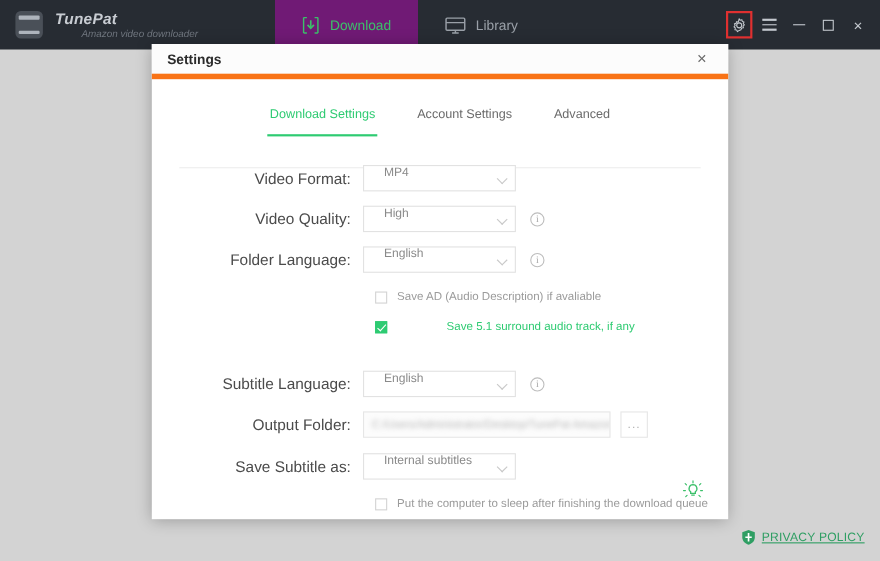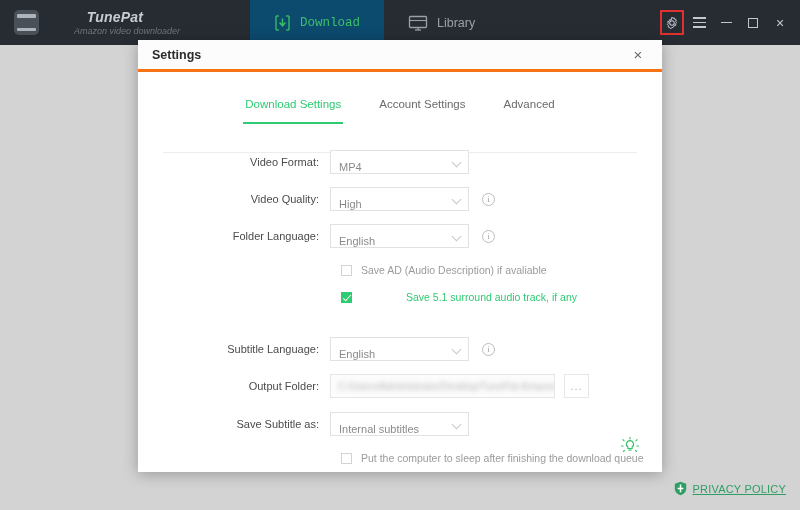--- a/index.html
+++ b/index.html
@@ -26,21 +26,20 @@
     background: #272c33;
     display: flex;
     align-items: center;
   }
 
   .brand {
     display: flex;
     align-items: center;
     padding-left: 14px;
     width: 250px;
-    text-align: center;
   }
   .brand-icon {
     width: 25px; height: 25px;
     border-radius: 5px;
     background: #4a5058;
     position: relative;
     flex: none;
   }
   .brand-icon::before {
     content: "";
@@ -79,21 +78,21 @@
   .nav-item {
     display: flex;
     align-items: center;
     gap: 9px;
     padding: 0 24px;
     height: 45px;
     font-size: 12.5px;
     color: #9aa0a8;
     cursor: pointer;
   }
-  .nav-item.active { background: #0c4a6e; color: #3cc06a; font-family: Liberation Mono, monospace; }
+  .nav-item.active { background: #701a75; color: #3cc06a; }
 
   .icon-download { width: 17px; height: 16px; position: relative; flex: none; }
   .icon-library  { width: 20px; height: 16px; position: relative; flex: none; }
 
   .winbtns {
     position: absolute;
     right: 8px; top: 0;
     height: 45px;
     display: flex;
     align-items: center;
@@ -122,21 +121,21 @@
   
   .dialog {
     position: absolute;
     left: 138px; top: 40px;
     width: 524px; height: 432px;
     background: #ffffff;
     box-shadow: 0 2px 14px rgba(0,0,0,.28);
   }
   .dialog-head {
     height: 32px;
-    border-bottom: 3px solid #f97316;
+    border-bottom: 5px solid #f97316;
     display: flex;
     align-items: center;
     padding: 0 14px;
     background: #fcfcfc;
   }
   .dialog-title {
     font-size: 12.5px;
     font-weight: bold;
     color: #2b2b2b;
   }
@@ -185,30 +184,30 @@
   .row {
     display: flex;
     align-items: center;
     margin-bottom: 13px;
     height: 24px;
   }
   .lbl {
     width: 162px;
     text-align: right;
     padding-right: 11px;
-    font-size: 11px;
+    font-size: 14px;
     color: #4b4b4b;
   }
   .select {
     width: 139px; height: 24px;
     border: 1px solid #e2e2e2;
     background: #fff;
     display: flex;
-    align-items: flex-end;
-    padding: 0 8px;
+    align-items: flex-start;
+    padding: 0 18px;
     font-size: 11px;
     color: #8a8a8a;
     position: relative;
     cursor: pointer;
   }
   .select .chev {
     position: absolute;
     right: 8px; top: 8px;
     width: 7px; height: 7px;
     border-right: 1.4px solid #c9c9c9;

